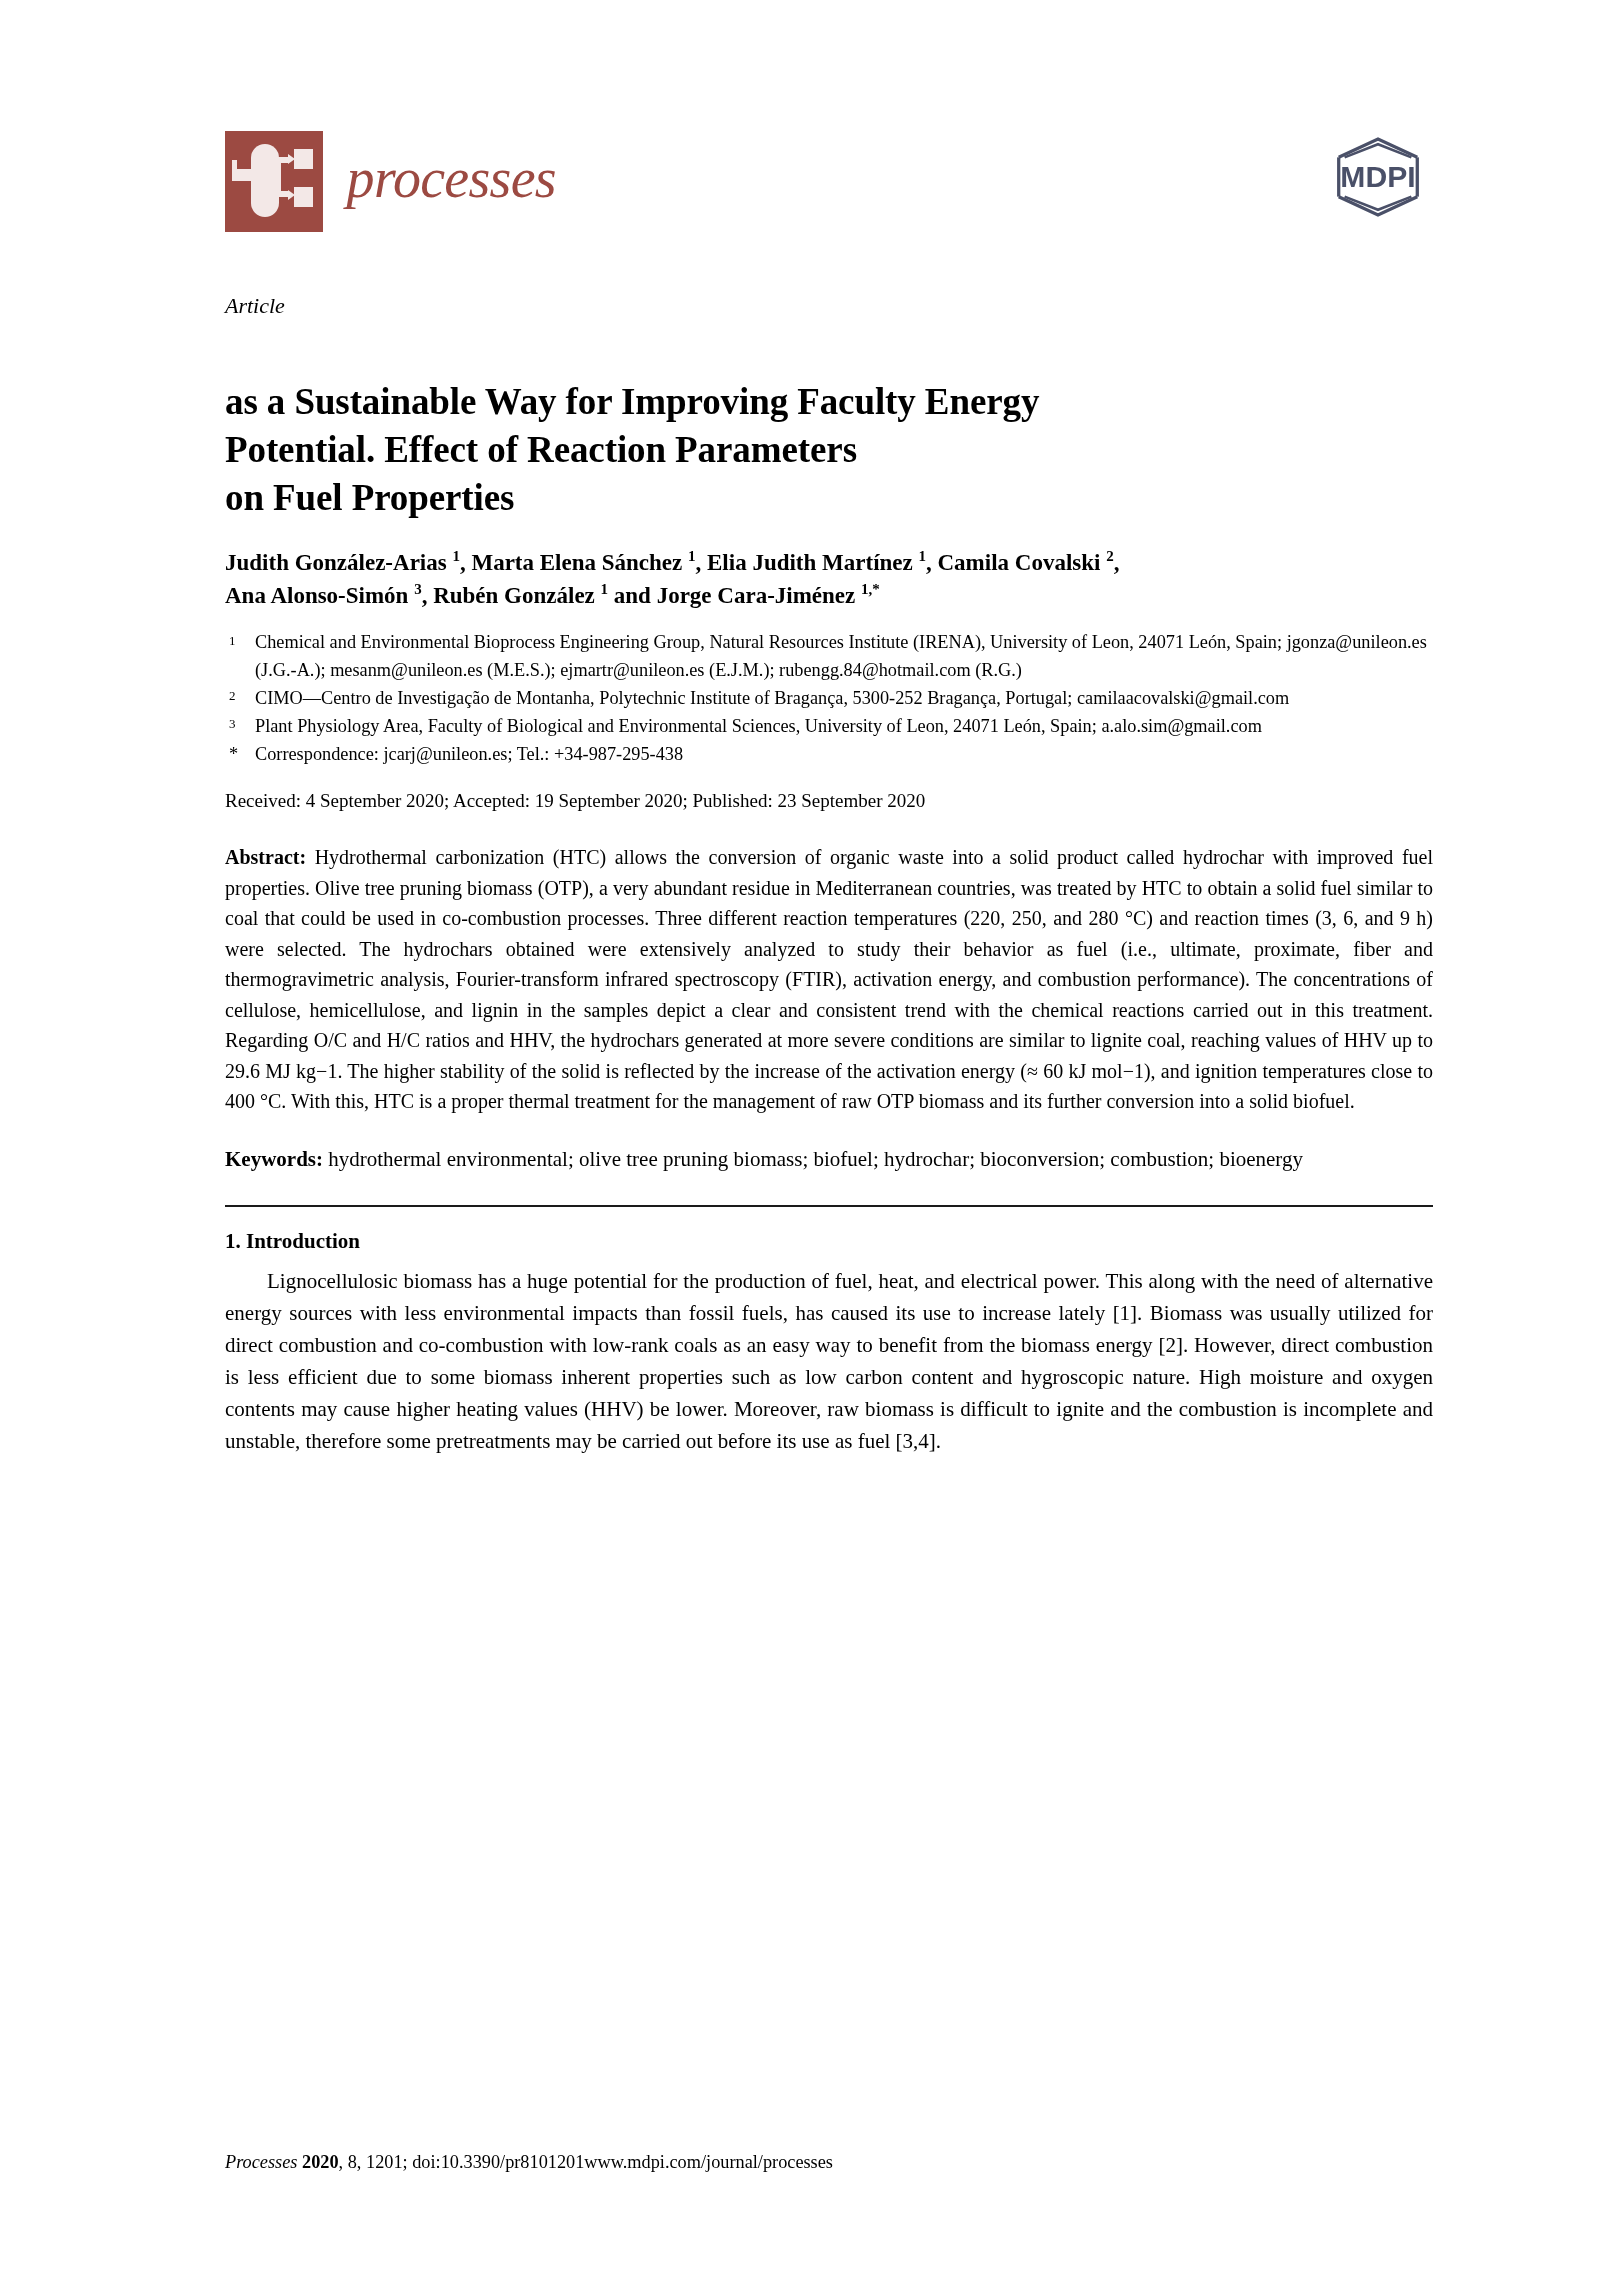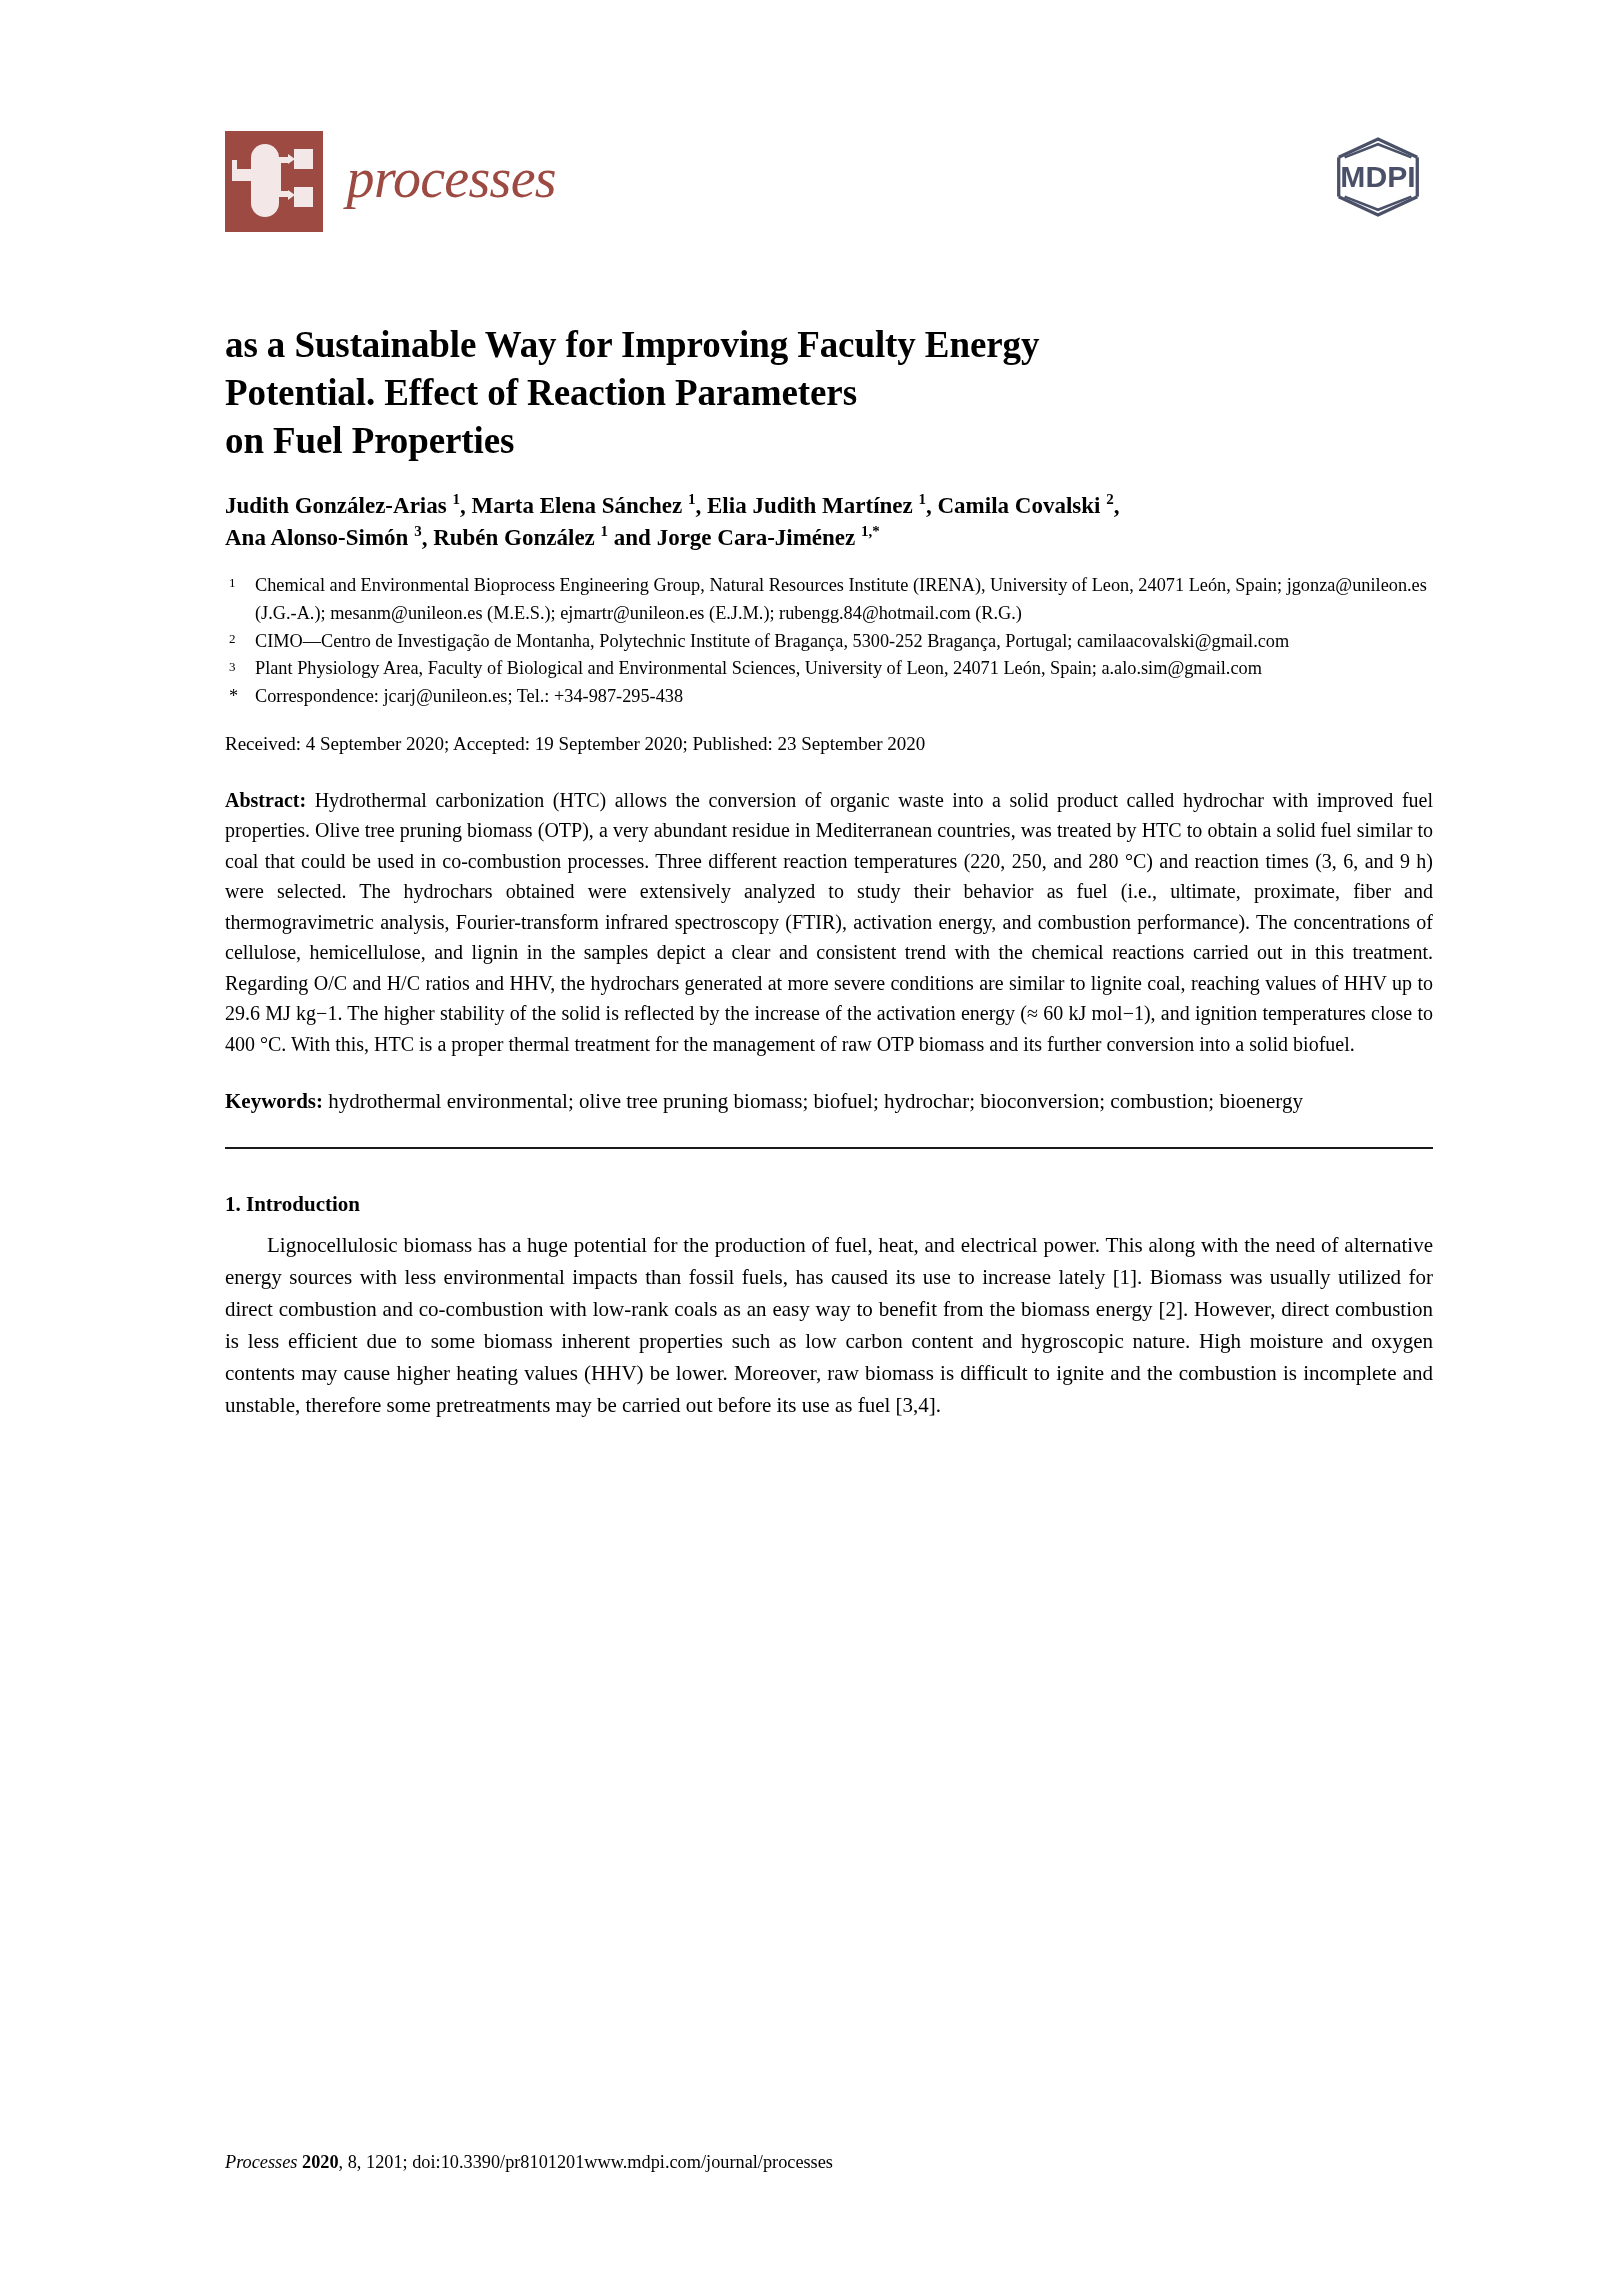--- a/index.html
+++ b/index.html
@@ -251,21 +251,21 @@
     border: none;
     border-top: 2px solid #1a1a1a;
     margin: 30px 0 0 0;
     height: 0;
   }
 
   
   .section-heading {
     font-size: 21px;
     font-weight: bold;
-    margin-top: 43px;
+    margin-top: 22px;
   }
   .body-para {
     font-size: 21px;
     line-height: 1.525;
     text-align: justify;
     margin-top: 11.8px;
     text-indent: 42px;
   }
 
   
@@ -308,20 +308,21 @@
         <path d="M24 34 L24 94" stroke="#4a5068" stroke-width="5" fill="none"></path>
         <path d="M144 34 L144 94" stroke="#4a5068" stroke-width="5" fill="none"></path>
         <path d="M24 34 L84 6 L144 34" stroke="#4a5068" stroke-width="5" fill="none"></path>
         <path d="M24 94 L84 122 L144 94" stroke="#4a5068" stroke-width="5" fill="none"></path>
         <path d="M33 34 L84 14 L135 34" stroke="#4a5068" stroke-width="4" fill="none"></path>
         <path d="M33 94 L84 114 L135 94" stroke="#4a5068" stroke-width="4" fill="none"></path>
         <text x="84" y="79" font-family="Liberation Sans, sans-serif" font-size="46" font-weight="bold" fill="#4a5068" text-anchor="middle">MDPI</text>
       </svg>
     </div>
 
+    <div class="article-type">Article</div>
 
     <h1 class="title">
       <br>
       <span>as a Sustainable Way for Improving Faculty Energy</span><br>
       <span>Potential. Effect of Reaction Parameters</span><br>
       <span>on Fuel Properties</span>
     </h1>
 
     <div class="authors">
       <div>Judith González-Arias <sup>1</sup>, Marta Elena Sánchez <sup>1</sup>, Elia Judith Martínez <sup>1</sup>, Camila Covalski <sup>2</sup>,</div>

